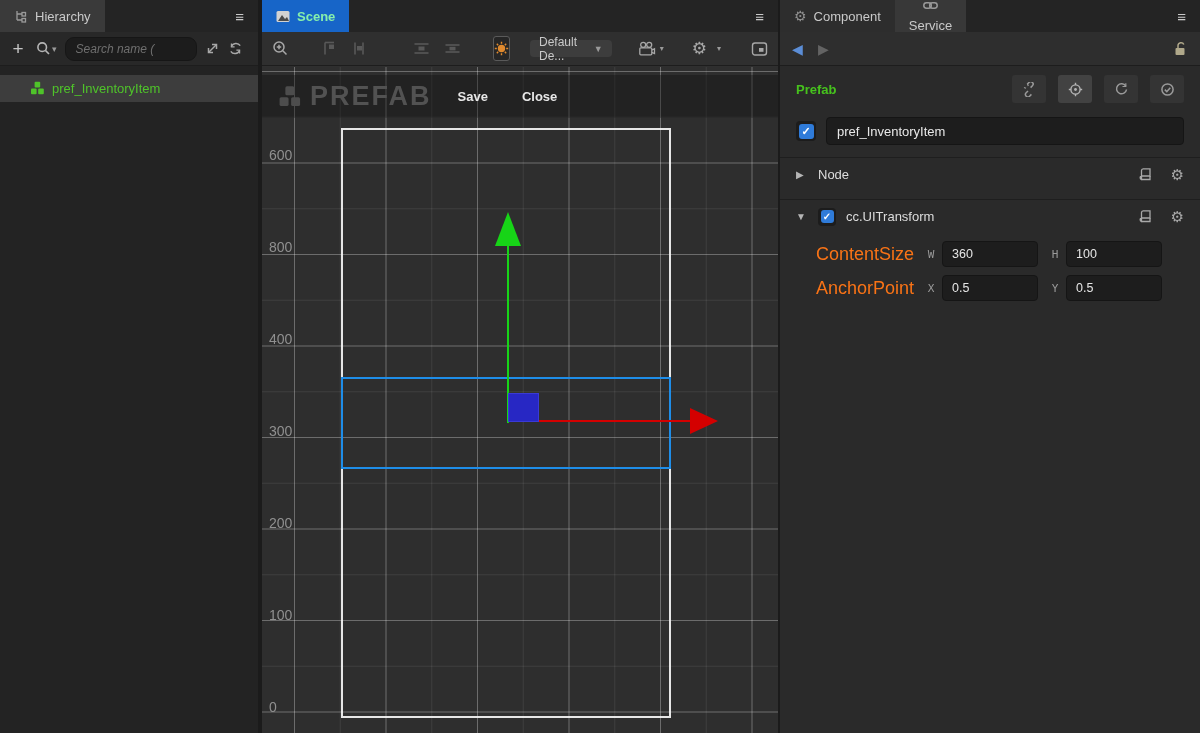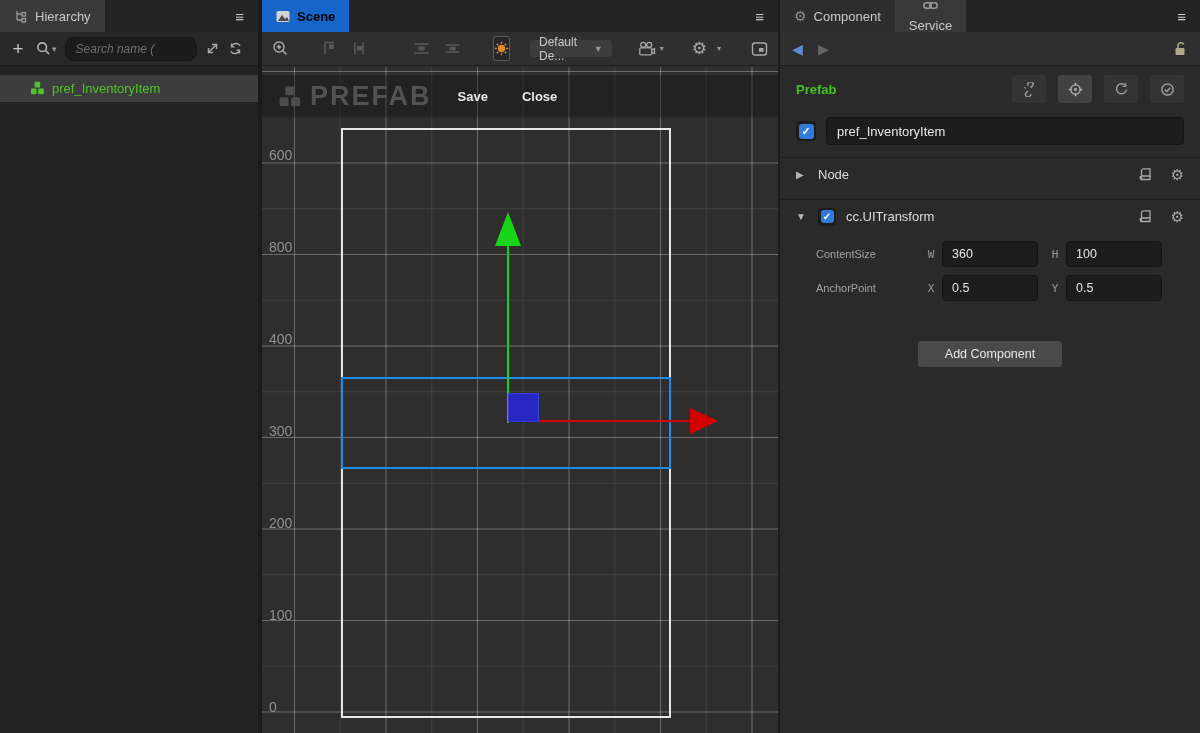--- a/index.html
+++ b/index.html
@@ -12,21 +12,21 @@
   #hierarchy-panel { left:0; width:258px; background:#232323; }
   #scene-panel { left:262px; width:516px; background:#2f2f2f; }
   #inspector-panel { left:780px; width:420px; background:#2a2a2a; }
 
   
   .tabbar { position:absolute; left:0; top:0; right:0; height:32px; background:#242424;
             display:flex; align-items:stretch; }
   .tab { display:flex; align-items:center; gap:7px; padding:0 14px; color:#c9c9c9; }
   .tab.gray-active { background:#3a3a3a; }
   .tab.gray-idle { background:#383838;flex-direction:column; }
-  .tab.blue-active { background:#1765c8; color:#000000; font-weight:bold; }
+  .tab.blue-active { background:#1765c8; color:#86efac; font-weight:bold; }
   .tabbar .menu-btn { margin-left:auto; align-self:center; padding:0 14px; color:#c9c9c9;
                       font-size:15px; cursor:pointer; }
 
   
   .toolbar { position:absolute; left:0; top:32px; right:0; height:34px; background:#2c2c2c;
              display:flex; align-items:center; border-bottom:1px solid #1d1d1d; }
   .ticon { color:#a8a8a8; display:inline-flex; align-items:center; justify-content:center; }
   .ticon.disabled { color:#585858; }
 
   
@@ -117,21 +117,21 @@
                 font-family:"Liberation Sans", sans-serif; }
 
   .section-header { display:flex; align-items:center; height:34px; padding:0 16px; gap:10px;
                     border-top:1px solid #1e1e1e; color:#ddd; }
   .sec-arrow { font-size:10px; color:#b5b5b5; width:12px; cursor:pointer; }
   .sec-title { font-size:13px; color:#ddd; }
   .sec-icons { margin-left:auto; display:flex; gap:18px; color:#a8a8a8; }
   .sec-icons .gear-glyph { font-size:15px; cursor:pointer; }
 
   .prop-row { display:flex; align-items:center; height:34px; padding:0 16px 0 36px; }
-  .prop-label { width:108px; color:#a3a3a3; font-size:11px; }
+  .prop-label { width:108px; color:#f97316; font-size:18px; }
   .axis-label { width:14px; text-align:center; color:#9a9a9a; font-size:11px;
                 font-family:"DejaVu Sans Mono", monospace; }
   .prop-input { width:96px; height:26px; background:#1d1d1d; border:1px solid #151515;
                 border-radius:4px; color:#e6e6e6; font-size:12.5px; padding:0 9px; outline:none;
                 margin:0 10px 0 4px; font-family:"Liberation Sans", sans-serif; }
   .prop-input.last { margin-right:0; }
 
   .addcomp-wrap { display:flex; justify-content:center; margin-top:36px; }
   .addcomp-btn { width:144px; height:26px; background:#4a4a4a; border:none; border-radius:3px;
                  color:#e5e5e5; font-size:12.5px; cursor:pointer;
@@ -426,18 +426,15 @@
       </div>
 
       <div class="prop-row">
         <span class="prop-label">AnchorPoint</span>
         <span class="axis-label">X</span>
         <input class="prop-input" value="0.5" style="">
         <span class="axis-label">Y</span>
         <input class="prop-input last" value="0.5" style="">
       </div>
 
-      <div class="addcomp-wrap">
-        <button class="addcomp-btn">Add Component</button>
-      </div>
     </div>
   </div>
 </div>
 
 </body></html>

